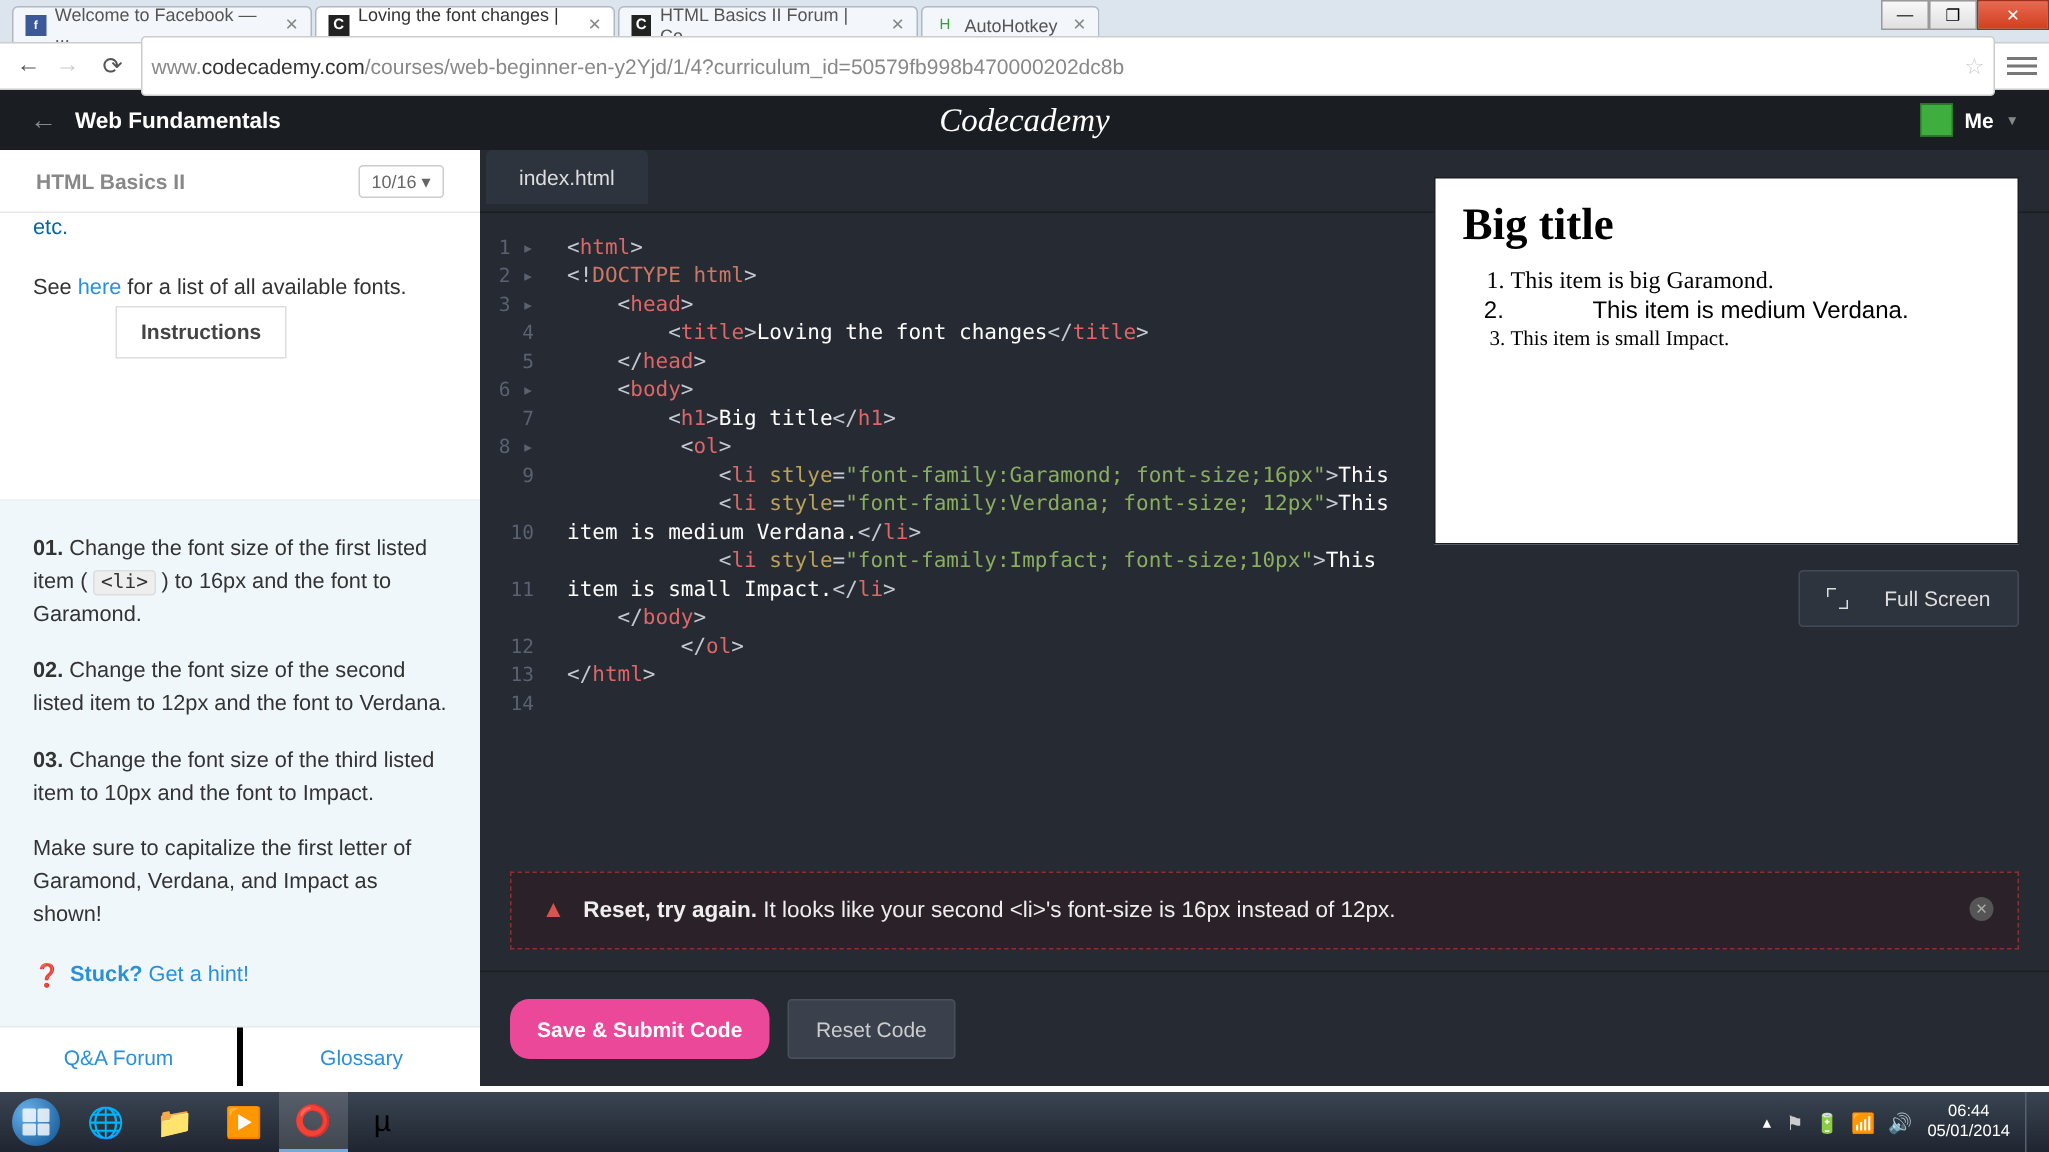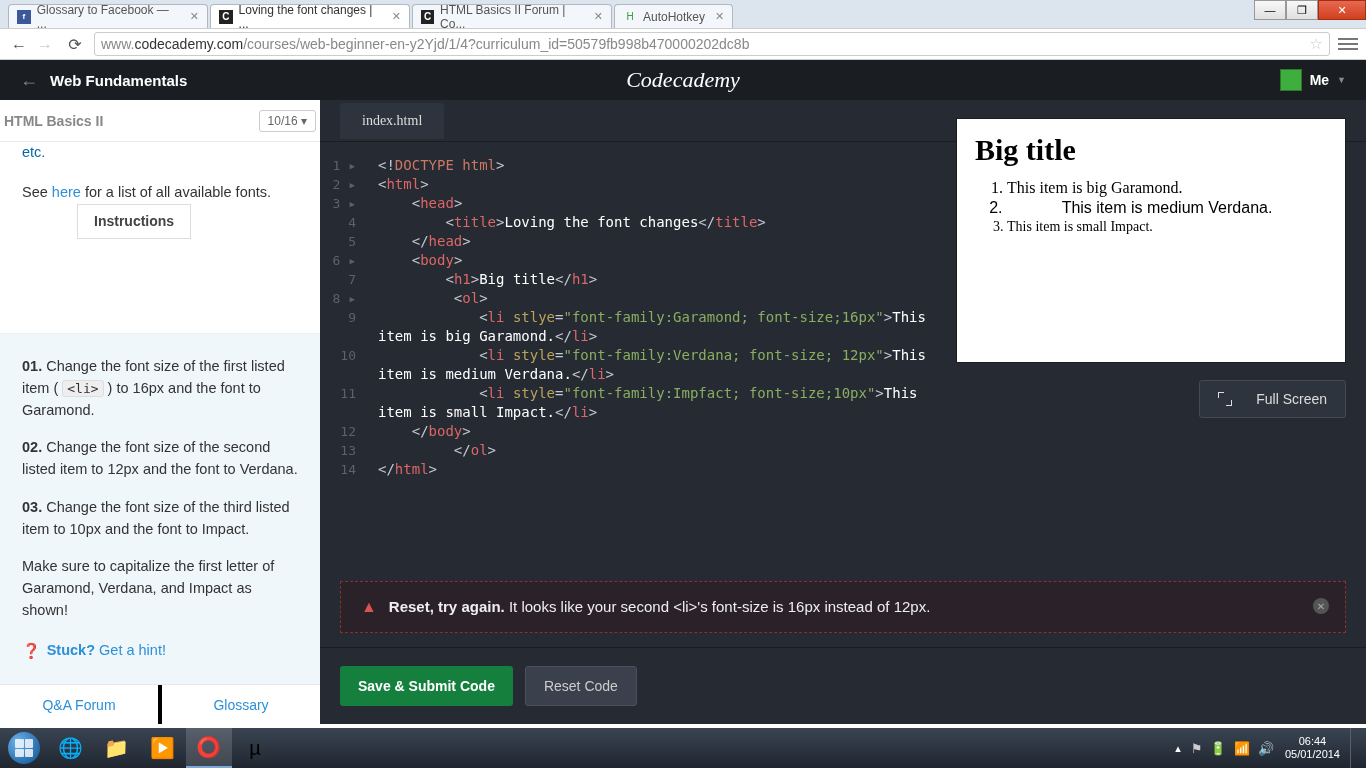--- a/index.html
+++ b/index.html
@@ -18,60 +18,60 @@
 .btab .fav.fb { background: #3b5998; color: #fff; font-weight: bold; font-size: 8px; }
 .btab .fav.cc { background: #222; color: #fff; font-weight: bold; font-size: 10px; }
 .btab .fav.ahk { color: #39a039; }
 .btab-x { margin-left: 10px; color: #888; font-size: 11px; }
 
 
 .navbar { height: 32px; background: #fff; border-top: 1px solid #ccc; border-bottom: 1px solid #ccc; display: flex; align-items: center; padding: 0 8px; gap: 8px; }
 .nav-arrows { display: flex; gap: 4px; }
 .nav-btn { width: 22px; height: 22px; display: flex; align-items: center; justify-content: center; color: #555; font-size: 16px; cursor: pointer; }
 .nav-btn.disabled { color: #ccc; }
-.url-bar { flex: 1; height: 24px; border: 1px solid #ccc; border-radius: 3px; display: flex; align-items: center; padding: 0 6px; color: #888; font-size: 14px; background: #fff; }
+.url-bar { flex: 1; height: 40px; border: 1px solid #ccc; border-radius: 3px; display: flex; align-items: center; padding: 0 6px; color: #888; font-size: 14px; background: #fff; }
 .url-host { color: #333; }
 .star { color: #ccc; font-size: 15px; margin-left: auto; }
 .menu-lines { width: 20px; display: flex; flex-direction: column; gap: 3px; cursor: pointer; }
 .menu-lines span { height: 2px; background: #777; display: block; }
 
 
 .cc-header { height: 40px; background: #1a1e23; display: flex; align-items: center; padding: 0 20px; color: #fff; }
 .cc-back { color: #888; font-size: 18px; margin-right: 12px; }
 .cc-course { font-weight: bold; font-size: 15px; }
 .cc-logo { position: absolute; left: 50%; transform: translateX(-50%); font-family: 'Brush Script MT', cursive; font-size: 22px; font-style: italic; }
 .cc-user { margin-left: auto; display: flex; align-items: center; gap: 8px; }
 .cc-avatar { width: 22px; height: 22px; background: #3eaf3e; border: 1px solid #2a7a2a; }
 .cc-me { font-weight: bold; font-size: 14px; }
 .cc-caret { color: #888; font-size: 9px; }
 
 
 .main { display: flex; height: 624px; }
 .sidebar { width: 320px; background: #fff; display: flex; flex-direction: column; }
-.sb-head { height: 42px; border-bottom: 1px solid #e8e8e8; display: flex; align-items: center; padding: 0 4px; }
+.sb-head { height: 42px; border-bottom: 1px solid #e8e8e8; display: flex; align-items: center; padding: 0 24px; }
 .sb-title { color: #888; font-weight: bold; font-size: 14px; }
 .sb-progress { margin-left: auto; border: 1px solid #ccc; border-radius: 3px; padding: 3px 8px; font-size: 12px; color: #666; cursor: pointer; }
 .sb-body { flex: 1; padding: 0 22px 0 22px; color: #333; font-size: 14.5px; line-height: 1.5; overflow: hidden; }
 .sb-body a { color: #2b90d9; text-decoration: none; }
 .etc { color: #0369a1; }
 .see-here { margin-top: 18px; }
 .instructions-box { border: 1px solid #ddd; padding: 6px 16px; font-size: 14px; font-weight: bold; color: #444; display: inline-block; margin-left: 55px; }
 .instructions-area { background: #f0f7fa; padding: 22px; margin-top: -1px; border-top: 1px solid #eee; color: #333; font-size: 14.5px; line-height: 1.5; flex: 1; }
 .instructions-area p { margin-bottom: 16px; }
 .ins-num { font-weight: bold; }
 .code-pill { background: #eee; border: 1px solid #ddd; border-radius: 3px; padding: 0 4px; font-family: monospace; font-size: 13px; }
 .stuck { color: #2b90d9; margin-top: 18px; display: flex; align-items: center; gap: 6px; cursor: pointer; }
 .stuck-icon { color: #2b90d9; font-size: 15px; }
 .sb-footer { height: 40px; border-top: 1px solid #e8e8e8; display: flex; }
 .sb-foot-link { flex: 1; display: flex; align-items: center; justify-content: center; color: #2b90d9; font-size: 14px; cursor: pointer; }
 .sb-foot-link:first-child { border-right: 4px solid #000000; }
 
 
 .workspace { flex: 1; background: #252a33; display: flex; flex-direction: column; position: relative; }
-.file-tabs { height: 42px; display: flex; align-items: center; padding-left: 20px; border-bottom: 1px solid #1a1e23; font-family: Liberation Serif, serif; }
+.file-tabs { height: 42px; display: flex; align-items: flex-start; padding-left: 4px; border-bottom: 1px solid #1a1e23; }
 .file-tab { background: #2e343e; color: #ddd; padding: 10px 22px; font-size: 14px; border-top-left-radius: 4px; border-top-right-radius: 4px; cursor: pointer; }
 .editor-wrap { flex: 1; display: flex; position: relative; }
 .editor { flex: 1; padding: 14px 0; font-family: Consolas, monospace; font-size: 14px; line-height: 19px; position: relative; }
 .gutter { position: absolute; left: 0; top: 14px; width: 48px; text-align: right; color: #5a6270; padding-right: 12px; font-size: 13px; }
 .gutter div { height: 19px; }
 .code { margin-left: 58px; color: #fff; }
 .code div { height: 19px; white-space: pre; }
 .pun { color: #c4c9d1; }
 .tag { color: #d66; }
 .kw { color: #c76; }
@@ -95,21 +95,21 @@
 .fs-icon::after { bottom: 0; right: 0; border-left: none; border-top: none; }
 
 
 .error-box { margin: 10px 20px 0 20px; border: 1px dashed #8a3030; background: #2a2228; padding: 16px 20px; color: #eee; font-size: 15px; display: flex; align-items: flex-start; gap: 12px; position: relative; }
 .err-icon { color: #d9534f; font-size: 16px; }
 .err-close { position: absolute; right: 16px; top: 16px; color: #aaa; cursor: pointer; background: #555; border-radius: 50%; width: 16px; height: 16px; display: flex; align-items: center; justify-content: center; font-size: 10px; }
 .error-box b { font-weight: bold; }
 
 
 .actions { padding: 18px 20px; display: flex; gap: 12px; border-top: 1px solid #1a1e23; margin-top: 14px; }
-.btn-primary { background: #15803d; color: #fff; border: none; padding: 11px 18px; font-size: 14px; font-weight: bold; border-radius: 3px; cursor: pointer; }
+.btn-primary { background: #ec4899; color: #fff; border: none; padding: 11px 18px; font-size: 14px; font-weight: bold; border-radius: 13px; cursor: pointer; }
 .btn-secondary { background: #3a414d; color: #ccc; border: 1px solid #4a515d; padding: 11px 18px; font-size: 14px; border-radius: 3px; cursor: pointer; }
 
 
 .taskbar { position: absolute; bottom: 0; left: 0; right: 0; height: 40px; background: linear-gradient(#3a4452,#1f2630); display: flex; align-items: center; }
 .start { width: 48px; height: 40px; display: flex; align-items: center; justify-content: center; }
 .start-orb { width: 32px; height: 32px; border-radius: 50%; background: radial-gradient(circle at 30% 30%, #6ab0e8, #0a5090); display: grid; grid-template: 1fr 1fr / 1fr 1fr; gap: 1px; padding: 7px; }
 .start-orb span { background: rgba(255,255,255,0.8); border-radius: 1px; }
 .tb-icon { width: 46px; height: 40px; display: flex; align-items: center; justify-content: center; font-size: 20px; cursor: pointer; }
 .tb-icon.active { background: rgba(255,255,255,0.15); border-bottom: 2px solid #7aa8d8; }
 .tray { margin-left: auto; color: #fff; font-size: 11px; display: flex; align-items: center; gap: 10px; padding-right: 6px; }
@@ -122,21 +122,21 @@
 
 <div class="window-controls">
   <div class="wc-btn">—</div>
   <div class="wc-btn">❐</div>
   <div class="wc-btn wc-close">✕</div>
 </div>
 
 <div class="browser-tabs">
   <div class="btab">
     <span class="fav fb">f</span>
-    <span>Glossary to Facebook — ...</span>
+    <span>Welcome to Facebook — ...</span>
     <span class="btab-x">✕</span>
   </div>
   <div class="btab active">
     <span class="fav cc">C</span>
     <span>Loving the font changes | ...</span>
     <span class="btab-x">✕</span>
   </div>
   <div class="btab">
     <span class="fav cc">C</span>
     <span>HTML Basics II Forum | Co...</span>
@@ -228,30 +228,29 @@
             <div></div>
             <div>10</div>
             <div></div>
             <div>11</div>
             <div></div>
             <div>12</div>
             <div>13</div>
             <div>14</div>
         </div>
         <div class="code">
+          <div><span class="pun">&lt;</span><span class="tag">html</span><span class="pun">&gt;</span></div>
           <div><span class="pun">&lt;!</span><span class="kw">DOCTYPE html</span><span class="pun">&gt;</span></div>
-          <div><span class="pun">&lt;</span><span class="tag">html</span><span class="pun">&gt;</span></div>
           <div>    <span class="pun">&lt;</span><span class="tag">head</span><span class="pun">&gt;</span></div>
           <div>        <span class="pun">&lt;</span><span class="tag">title</span><span class="pun">&gt;</span><span class="txt">Loving the font changes</span><span class="pun">&lt;/</span><span class="tag">title</span><span class="pun">&gt;</span></div>
           <div>    <span class="pun">&lt;/</span><span class="tag">head</span><span class="pun">&gt;</span></div>
           <div>    <span class="pun">&lt;</span><span class="tag">body</span><span class="pun">&gt;</span></div>
           <div>        <span class="pun">&lt;</span><span class="tag">h1</span><span class="pun">&gt;</span><span class="txt">Big title</span><span class="pun">&lt;/</span><span class="tag">h1</span><span class="pun">&gt;</span></div>
           <div>         <span class="pun">&lt;</span><span class="tag">ol</span><span class="pun">&gt;</span></div>
           <div>            <span class="pun">&lt;</span><span class="tag">li</span> <span class="attr">stlye</span><span class="pun">=</span><span class="str">"font-family:Garamond; font-size;16px"</span><span class="pun">&gt;</span><span class="txt">This</span></div>
-          <div><span class="txt">item is big Garamond.</span><span class="pun">&lt;/</span><span class="tag">li</span><span class="pun">&gt;</span></div>
           <div>            <span class="pun">&lt;</span><span class="tag">li</span> <span class="attr">style</span><span class="pun">=</span><span class="str">"font-family:Verdana; font-size; 12px"</span><span class="pun">&gt;</span><span class="txt">This</span></div>
           <div><span class="txt">item is medium Verdana.</span><span class="pun">&lt;/</span><span class="tag">li</span><span class="pun">&gt;</span></div>
           <div>            <span class="pun">&lt;</span><span class="tag">li</span> <span class="attr">style</span><span class="pun">=</span><span class="str">"font-family:Impfact; font-size;10px"</span><span class="pun">&gt;</span><span class="txt">This</span></div>
           <div><span class="txt">item is small Impact.</span><span class="pun">&lt;/</span><span class="tag">li</span><span class="pun">&gt;</span></div>
           <div>    <span class="pun">&lt;/</span><span class="tag">body</span><span class="pun">&gt;</span></div>
           <div>         <span class="pun">&lt;/</span><span class="tag">ol</span><span class="pun">&gt;</span></div>
           <div><span class="pun">&lt;/</span><span class="tag">html</span><span class="pun">&gt;</span></div>
         </div>
       </div>
     </div>

